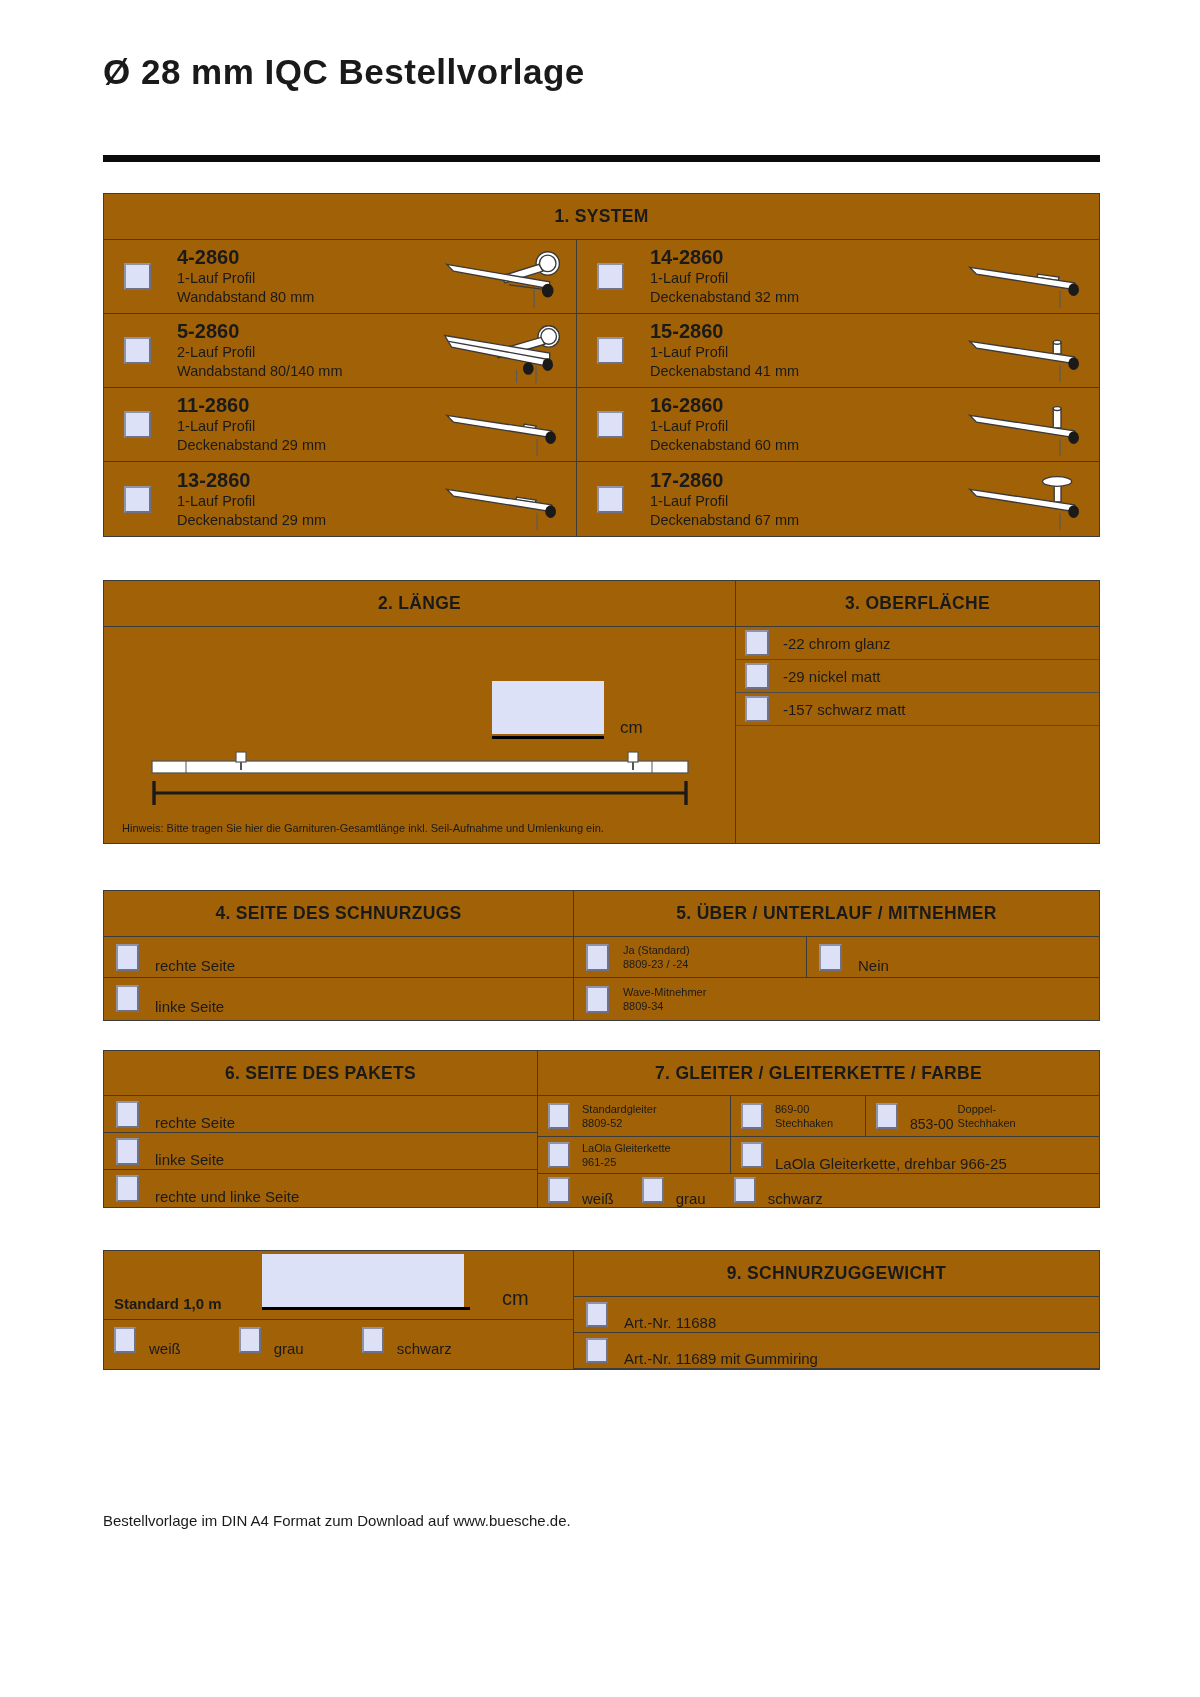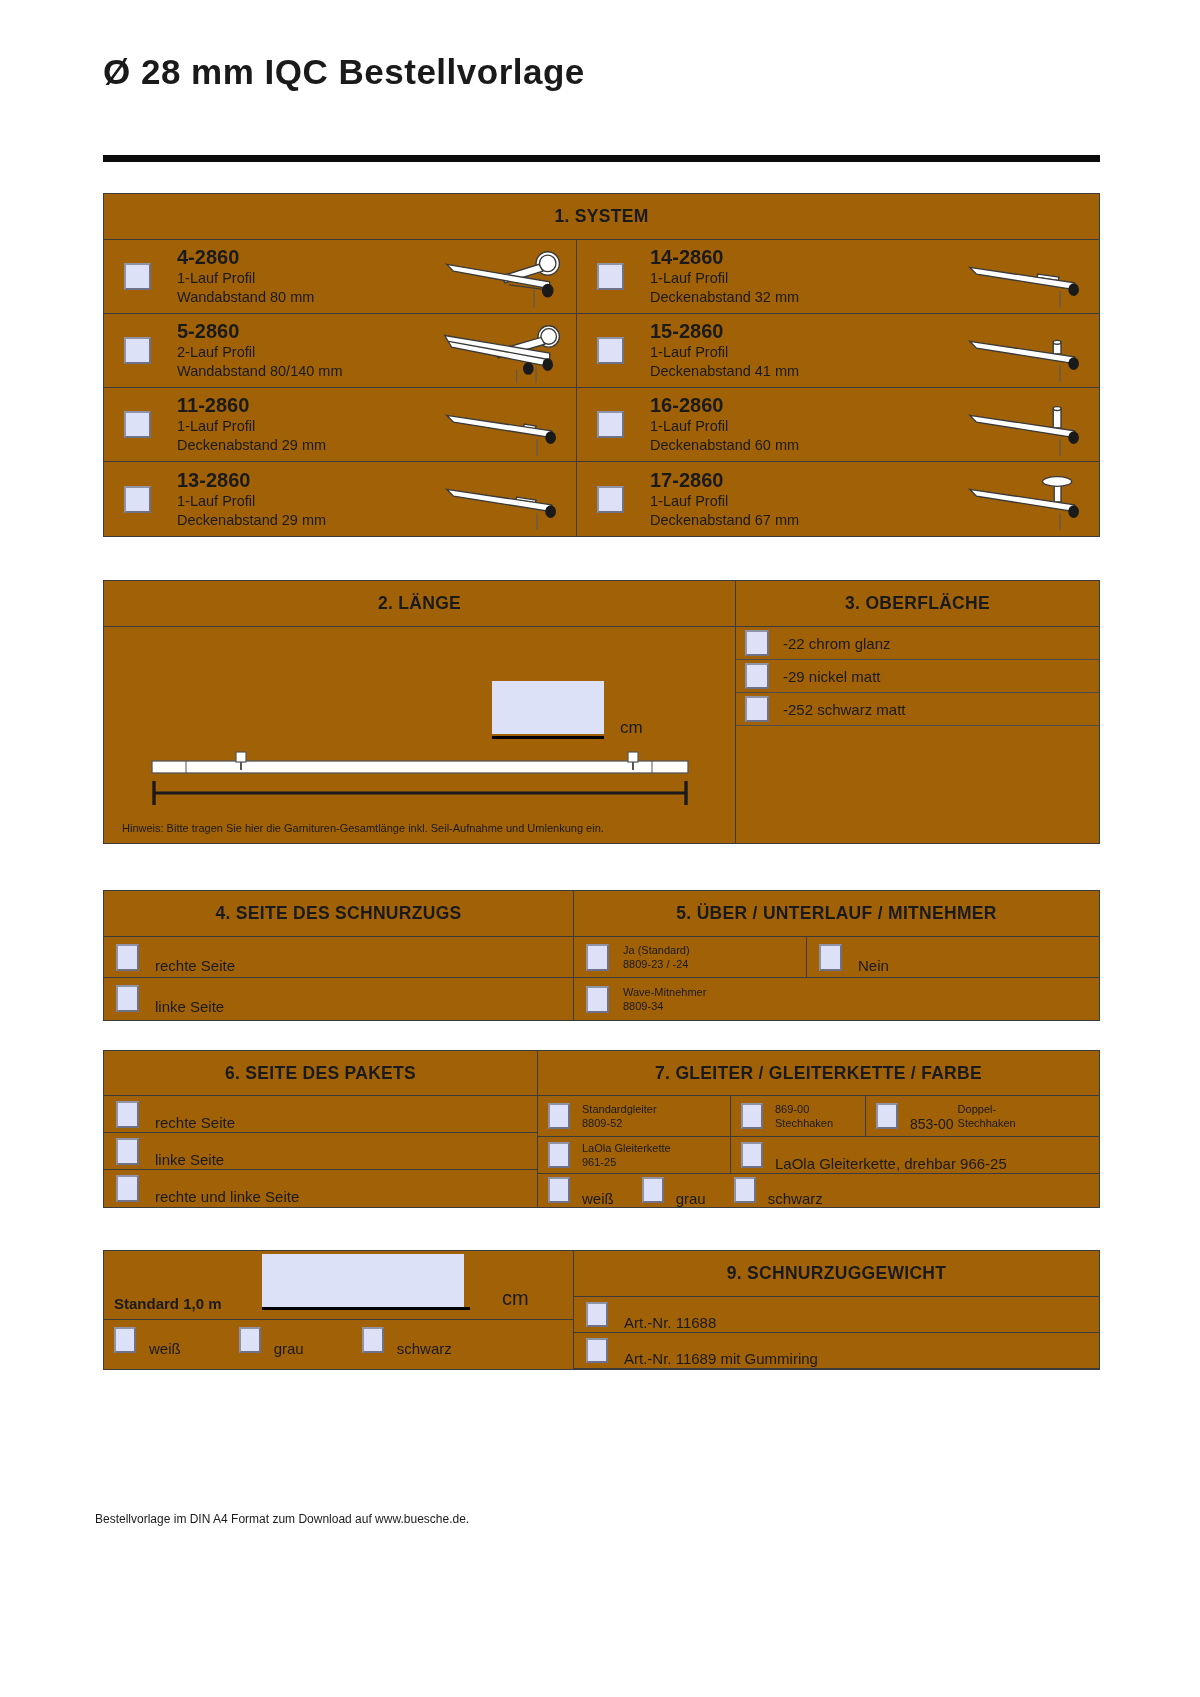--- a/index.html
+++ b/index.html
@@ -106,21 +106,21 @@
   .seil-underline { position:absolute; left:158px; top:56px; width:208px; height:3.4px; background:#000; }
   .seil-cm { position:absolute; left:398px; top:36px; font-size:20px; }
   .t89-r2 { height:40px; display:flex; align-items:center; }
   .t89-r2 .cb { width:22px; height:26px; margin-left:10px; margin-right:13px; }
   .t89-r2 .opt-label { margin-right:48px; }
   .t89-right { flex:1; }
   .t89-right .opt-row { height:36px; }
   .t89-right .opt-row { border-bottom:1.5px solid #3b3b3b; }
   .t89-right .opt-row .cb { width:22px; height:25px; }
 
-  .footer-note { position:absolute; left:95px; top:1512px; font-size:12px; }
+  .footer-note { position:absolute; left:103px; top:1512px; font-size:15px; }
 
   svg .lw { stroke:#3a3a3a; stroke-width:1.4; fill:none; }
   svg .wfill { fill:#ffffff; }
   svg .dark { fill:#1a1a1a; stroke:none; }
 </style>
 </head>
 <body>
 
 <div class="page">
 
@@ -310,21 +310,21 @@
         <div class="surf-row">
           <span class="cb"></span>
           <span class="surf-label">-22 chrom glanz</span>
         </div>
         <div class="surf-row">
           <span class="cb"></span>
           <span class="surf-label">-29 nickel matt</span>
         </div>
         <div class="surf-row">
           <span class="cb"></span>
-          <span class="surf-label">-252 schwarz matt</span>
+          <span class="surf-label">-157 schwarz matt</span>
         </div>
       </div>
     </div>
   </section>
 
   <section class="tbl t45">
     <div class="t45-cols">
       <div class="t45-left">
         <div class="tbl-header">4. SEITE DES SCHNURZUGS</div>
         <div class="opt-row">

